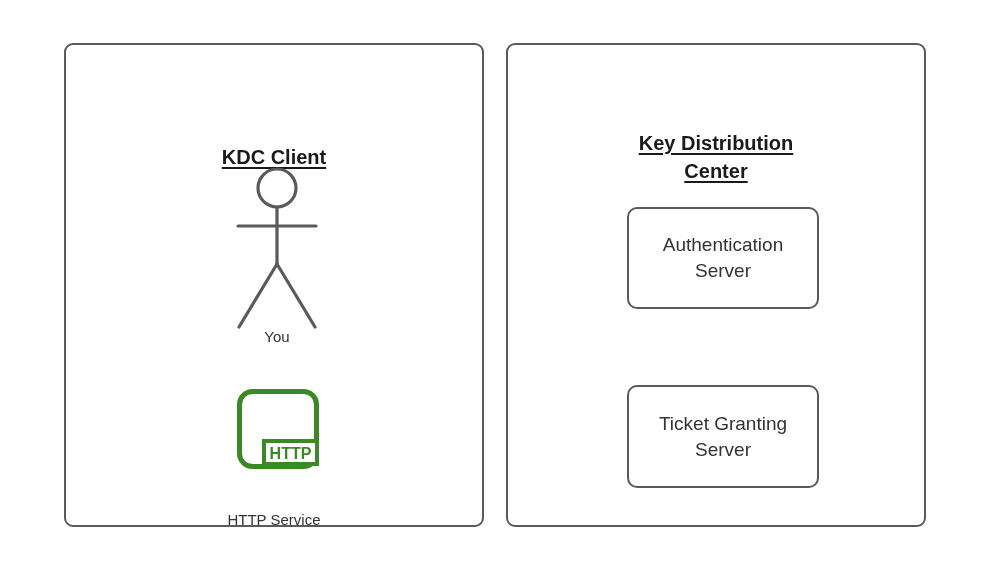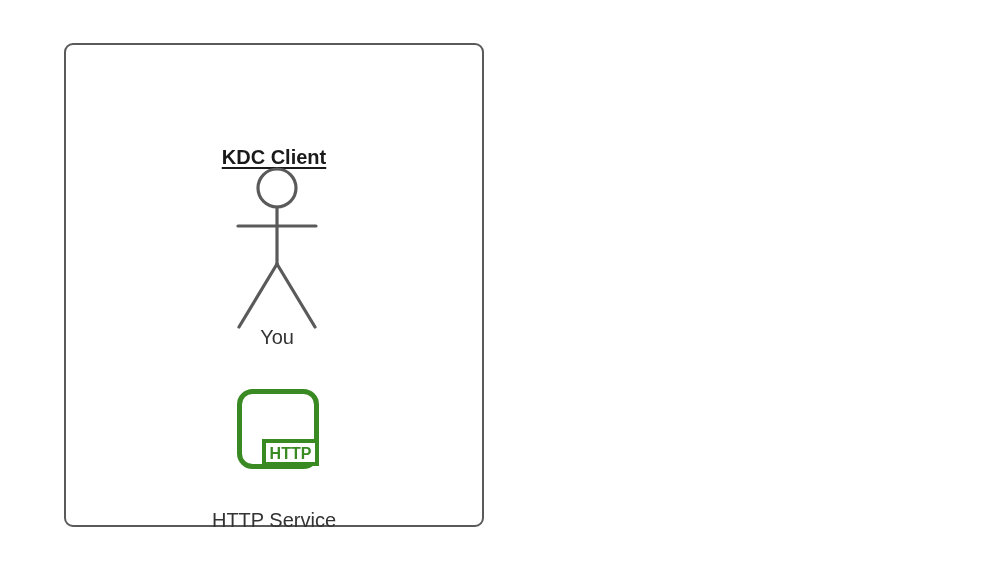--- a/index.html
+++ b/index.html
@@ -42,21 +42,21 @@
     max-width: 215px;
     text-decoration: underline;
     text-decoration-thickness: 2px;
     text-underline-offset: 3px;
   }
   .panel.left  .panel-title { top: 98px; }
   .panel.right .panel-title { top: 84px; }
   .label {
     position: absolute;
     text-align: center;
-    font-size: 20px;
+    font-size: 15px;
     color: var(--label_text, #333333);
     line-height: 22px;
   }
   .actor-svg {
     position: absolute;
     left: 161px;  
     top: 122px;   
   }
   .actor-svg .stroke {
     fill: none;
@@ -122,14 +122,27 @@
     <div class="label actor-label">You</div>
 
     <svg class="service-svg" width="82" height="80" viewBox="0 0 82 80">
       <rect x="2.5" y="2.5" width="77" height="75" rx="13" style="fill:none; stroke:var(--accent_green,#3a8a24); stroke-width:5;"></rect>
       <rect x="27" y="52" width="53" height="23" style="fill:var(--node_fill,#ffffff); stroke:var(--accent_green,#3a8a24); stroke-width:4;"></rect>
       <text x="53.5" y="64.5" text-anchor="middle" dominant-baseline="central" style="fill:var(--accent_green,#3a8a24); font-family:'Liberation Sans',sans-serif; font-size:16px; font-weight:bold;">HTTP</text>
     </svg>
     <div class="label service-label">HTTP Service</div>
   </div>
 
+  <div class="panel right">
+    <div class="panel-title">
+      <span>Key Distribution Center</span>
+    </div>
+
+    <div class="node first">
+      <div class="label node-label">Authentication Server</div>
+    </div>
+
+    <div class="node second">
+      <div class="label node-label">Ticket Granting Server</div>
+    </div>
+  </div>
 
 </div>
 
 </body></html>

